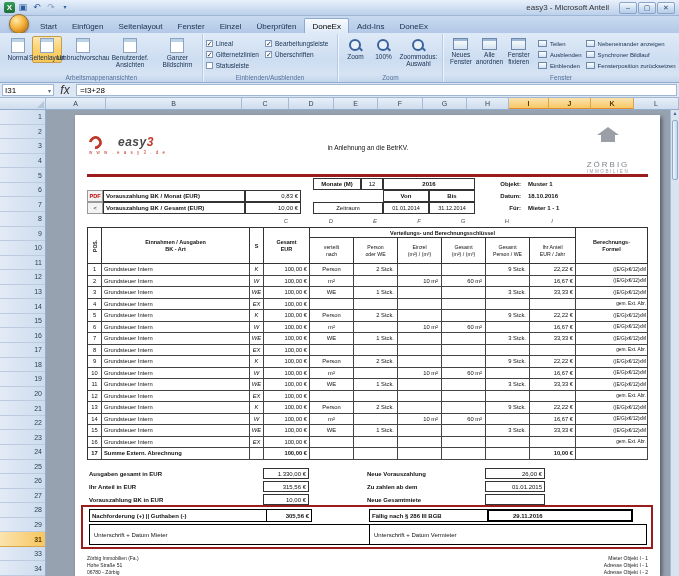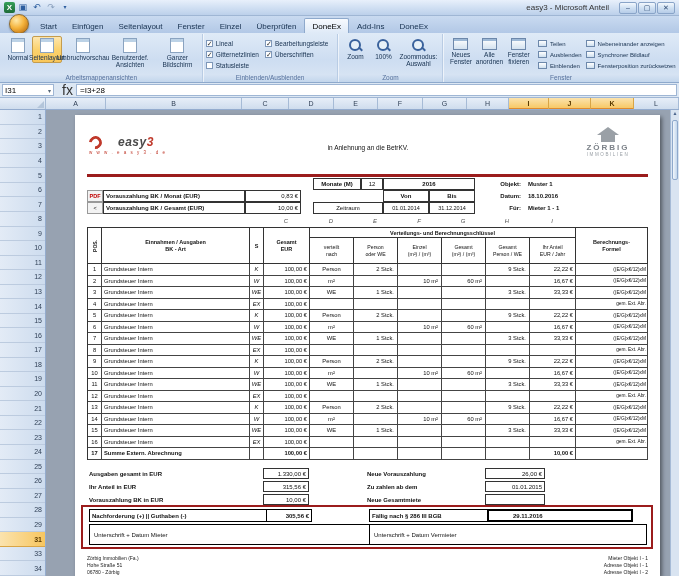--- a/index.html
+++ b/index.html
@@ -48,21 +48,21 @@
   .chk.checked .box::after{content:"✓";}
   .win-icon{width:15px;height:12px;background:linear-gradient(#fff,#d3e2f0);border:1px solid #6d88ab;box-shadow:inset 0 2px 0 #9cb8d6;}
   .smcol{display:flex;flex-direction:column;gap:2px;padding-top:3px;margin-left:4px;}
   .sm-item{display:flex;align-items:center;gap:3px;font-size:6px;color:#16304f;height:9px;white-space:nowrap;}
   .sm-icon{width:9px;height:7px;background:linear-gradient(#fff,#cfe0ef);border:1px solid #6d88ab;}
 
   
   .fbar{height:15px;display:flex;align-items:center;background:#dce7f3;border-bottom:1px solid #9fb6d4;padding:1px 2px;gap:3px;}
   .namebox{width:52px;height:12px;background:#fff;border:1px solid #9fb6d4;font-size:8px;padding:0 2px;display:flex;align-items:center;}
   .namebox .dd{margin-left:auto;font-size:6px;color:#567;}
-  .fx{font-size:14px;color:#333;width:16px;text-align:right;}
+  .fx{font-size:12px;font-style:italic;color:#333;width:16px;text-align:center;}
   .finput{flex:1;height:12px;background:#fff;border:1px solid #9fb6d4;font-size:8px;padding:0 3px;display:flex;align-items:center;}
 
   
   .chead{height:12px;display:flex;background:linear-gradient(#e7eef8,#cfdded);border-bottom:1px solid #94acce;
     font-size:7px;color:#2f3f55;}
   .corner{width:46px;border-right:1px solid #a6bbd6;position:relative;}
   .corner::after{content:"";position:absolute;right:1px;bottom:1px;border-left:7px solid transparent;border-bottom:7px solid #b3c5da;}
   .cols{display:flex;flex:1;}
   .col{border-right:1px solid #a6bbd6;display:flex;align-items:center;justify-content:center;height:100%;}
   .col.sel{background:linear-gradient(#fbe3ae,#f7c65f);color:#5a3a00;font-weight:bold;border-right-color:#d9a545;box-shadow:inset 0 -1px 0 #e08b2d;}
@@ -90,21 +90,21 @@
   .swirl{width:13px;height:13px;border:3px solid #c0392b;border-left-color:transparent;border-radius:50%;transform:rotate(-40deg);}
   .brand-name{font-size:12px;font-weight:bold;font-style:italic;color:#4a4a4a;letter-spacing:.5px;}
   .brand-name .sfx{color:#c0392b;}
   .brand-web{font-size:4.5px;color:#c0392b;letter-spacing:1.5px;margin-top:1px;}
   .doc-title{position:absolute;left:158px;width:270px;top:26px;text-align:center;}
   .doc-title .t1{font-size:8px;font-weight:bold;}
   .doc-title .t2{font-size:6.5px;margin-top:3px;}
   .agency{position:absolute;right:14px;top:12px;width:76px;text-align:center;}
   .house-roof{margin:0 auto;width:0;height:0;border-left:11px solid transparent;border-right:11px solid transparent;border-bottom:8px solid #9aa0a6;}
   .house-body{width:14px;height:7px;background:#9aa0a6;margin:0 auto;}
-  .agency-name{font-size:8px;font-weight:bold;letter-spacing:2px;color:#7d838a;margin-top:1px;}
+  .agency-name{font-size:8px;font-weight:normal;letter-spacing:2px;color:#7d838a;margin-top:18px;}
   .agency-sub{font-size:4.5px;letter-spacing:1.6px;color:#9aa0a6;}
   .redline{position:absolute;left:12px;width:561px;top:59px;height:3px;background:#9b1c1c;}
 
   .info{position:absolute;left:12px;top:63px;display:grid;
     grid-template-columns:16px 142px 56px 12px 48px 22px 46px 46px 14px 34px 104px;
     grid-auto-rows:12px;font-size:6px;}
   .ic{display:flex;align-items:center;padding-left:2px;}
   .ic.bx{border:1px solid #333;}
   .ic.bd{font-weight:bold;}
   .ic.ct{justify-content:center;padding-left:0;}

